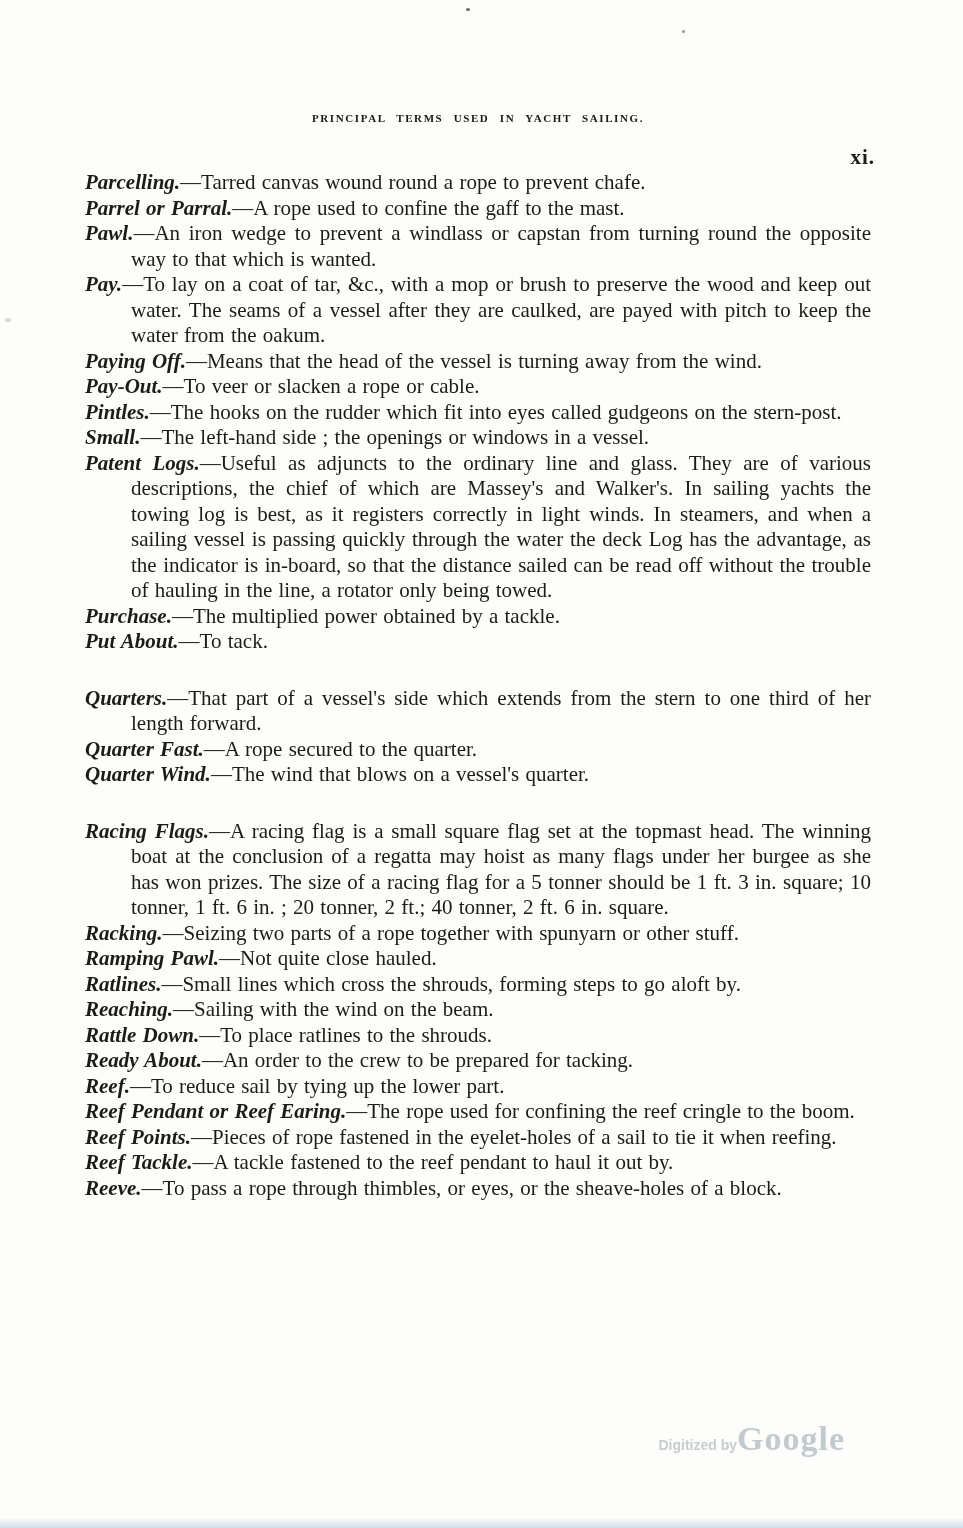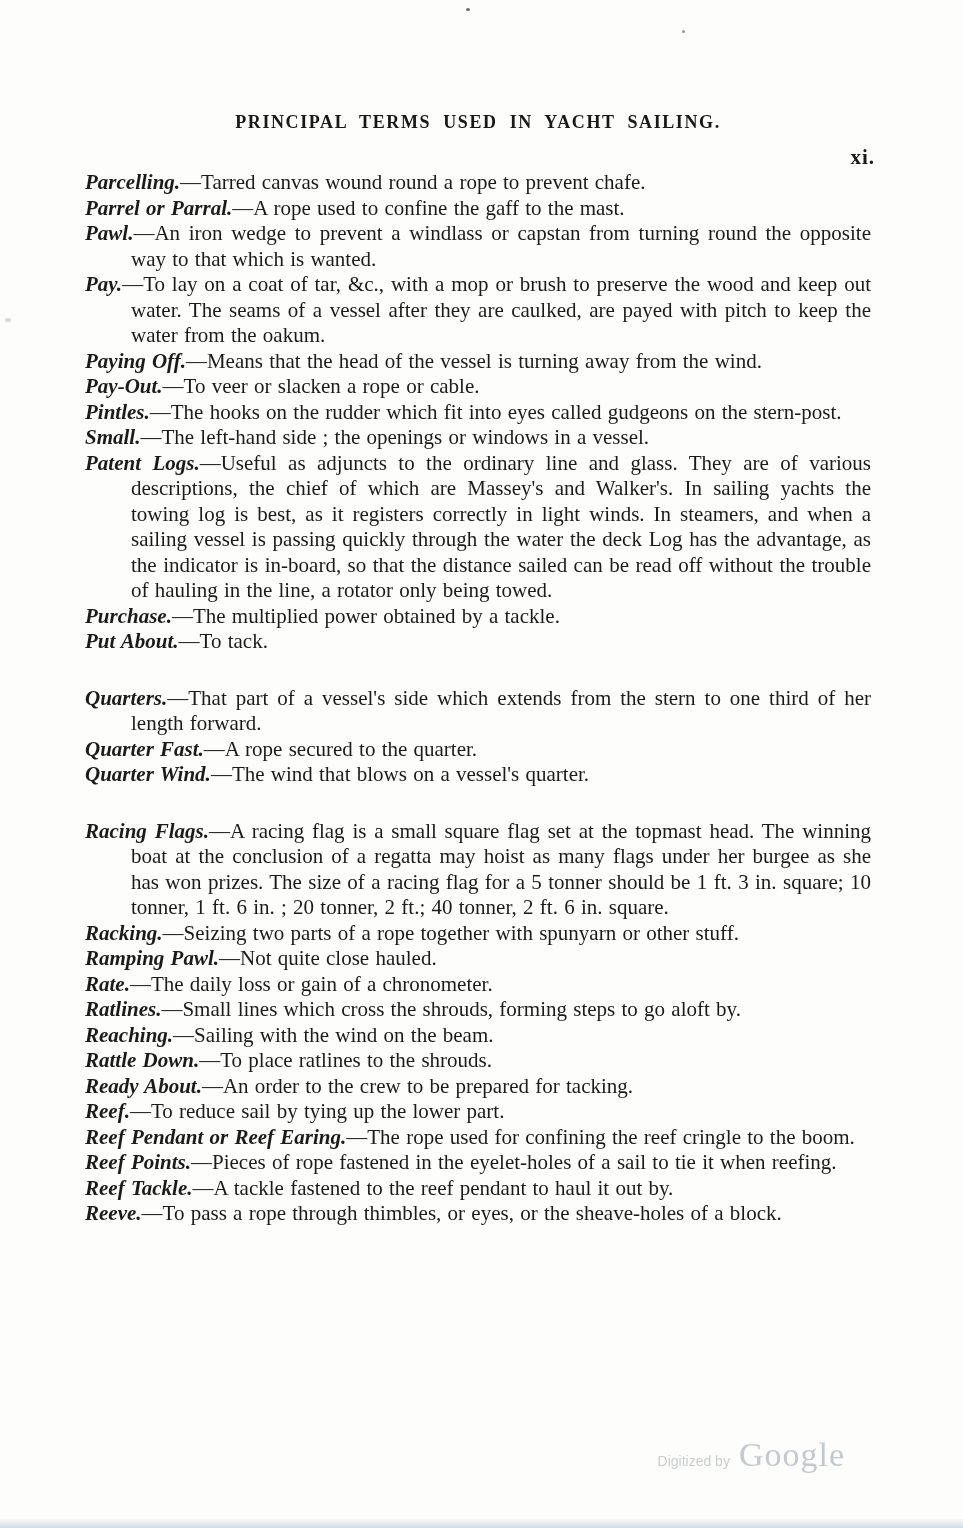--- a/index.html
+++ b/index.html
@@ -20,21 +20,21 @@
   }
 
   .page-header {
     position: relative;
     height: 24px;
     margin-bottom: 34px;
   }
   .running-title {
     text-align: center;
     font-weight: bold;
-    font-size: 18px;
+    font-size: 11px;
     letter-spacing: 1.6px;
     word-spacing: 6px;
     color: #181818;
   }
   .folio {
     position: absolute;
     right: -4px;
     top: -3px;
     font-weight: bold;
     font-size: 21px;
@@ -56,33 +56,32 @@
     font-style: italic;
     font-weight: bold;
   }
 
   .footer {
     position: absolute;
     right: 118px;
     top: 1420px;
     display: flex;
     align-items: baseline;
-    gap: 9px;
+    font-weight: bold;
   }
   .digitized-by {
     font-family: "Liberation Sans", sans-serif;
     font-size: 14px;
     color: #c9cdd0;
   }
   .google-logo {
     font-family: "Liberation Serif", serif;
     font-size: 34px;
     color: #c3cacf;
     letter-spacing: 1px;
-    margin-top: 16px;
   }
 
   .bottom-band {
     position: absolute;
     left: 0; right: 0; bottom: 0;
     height: 10px;
     background: linear-gradient(to bottom, rgba(205,221,232,0), #cfdde8);
   }
 
   .speck {
@@ -120,21 +119,20 @@
       </div>
       <div class="section">
         <p class="entry"><span class="term">Quarters.</span><span class="definition">—That part of a vessel's side which extends from the stern to one third of her length forward.</span></p>
         <p class="entry"><span class="term">Quarter Fast.</span><span class="definition">—A rope secured to the quarter.</span></p>
         <p class="entry"><span class="term">Quarter Wind.</span><span class="definition">—The wind that blows on a vessel's quarter.</span></p>
       </div>
       <div class="section">
         <p class="entry"><span class="term">Racing Flags.</span><span class="definition">—A racing flag is a small square flag set at the topmast head. The winning boat at the conclusion of a regatta may hoist as many flags under her burgee as she has won prizes.  The size of a racing flag for a 5 tonner should be 1 ft. 3 in. square;  10 tonner, 1 ft. 6 in. ;  20 tonner, 2 ft.;  40 tonner, 2 ft. 6 in. square.</span></p>
         <p class="entry"><span class="term">Racking.</span><span class="definition">—Seizing two parts of a rope together with spunyarn or other stuff.</span></p>
         <p class="entry"><span class="term">Ramping Pawl.</span><span class="definition">—Not quite close hauled.</span></p>
-        <p class="entry"><span class="term">Rate.</span><span class="definition">—The daily loss or gain of a chronometer.</span></p>
         <p class="entry"><span class="term">Ratlines.</span><span class="definition">—Small lines which cross the shrouds, forming steps to go aloft by.</span></p>
         <p class="entry"><span class="term">Reaching.</span><span class="definition">—Sailing with the wind on the beam.</span></p>
         <p class="entry"><span class="term">Rattle Down.</span><span class="definition">—To place ratlines to the shrouds.</span></p>
         <p class="entry"><span class="term">Ready About.</span><span class="definition">—An order to the crew to be prepared for tacking.</span></p>
         <p class="entry"><span class="term">Reef.</span><span class="definition">—To reduce sail by tying up the lower part.</span></p>
         <p class="entry"><span class="term">Reef Pendant or Reef Earing.</span><span class="definition">—The rope used for confining the reef cringle to the boom.</span></p>
         <p class="entry"><span class="term">Reef Points.</span><span class="definition">—Pieces of rope fastened in the eyelet-holes of a sail to tie it when reefing.</span></p>
         <p class="entry"><span class="term">Reef Tackle.</span><span class="definition">—A tackle fastened to the reef pendant to haul it out by.</span></p>
         <p class="entry"><span class="term">Reeve.</span><span class="definition">—To pass a rope through thimbles, or eyes, or the sheave-holes of a block.</span></p>
       </div>

